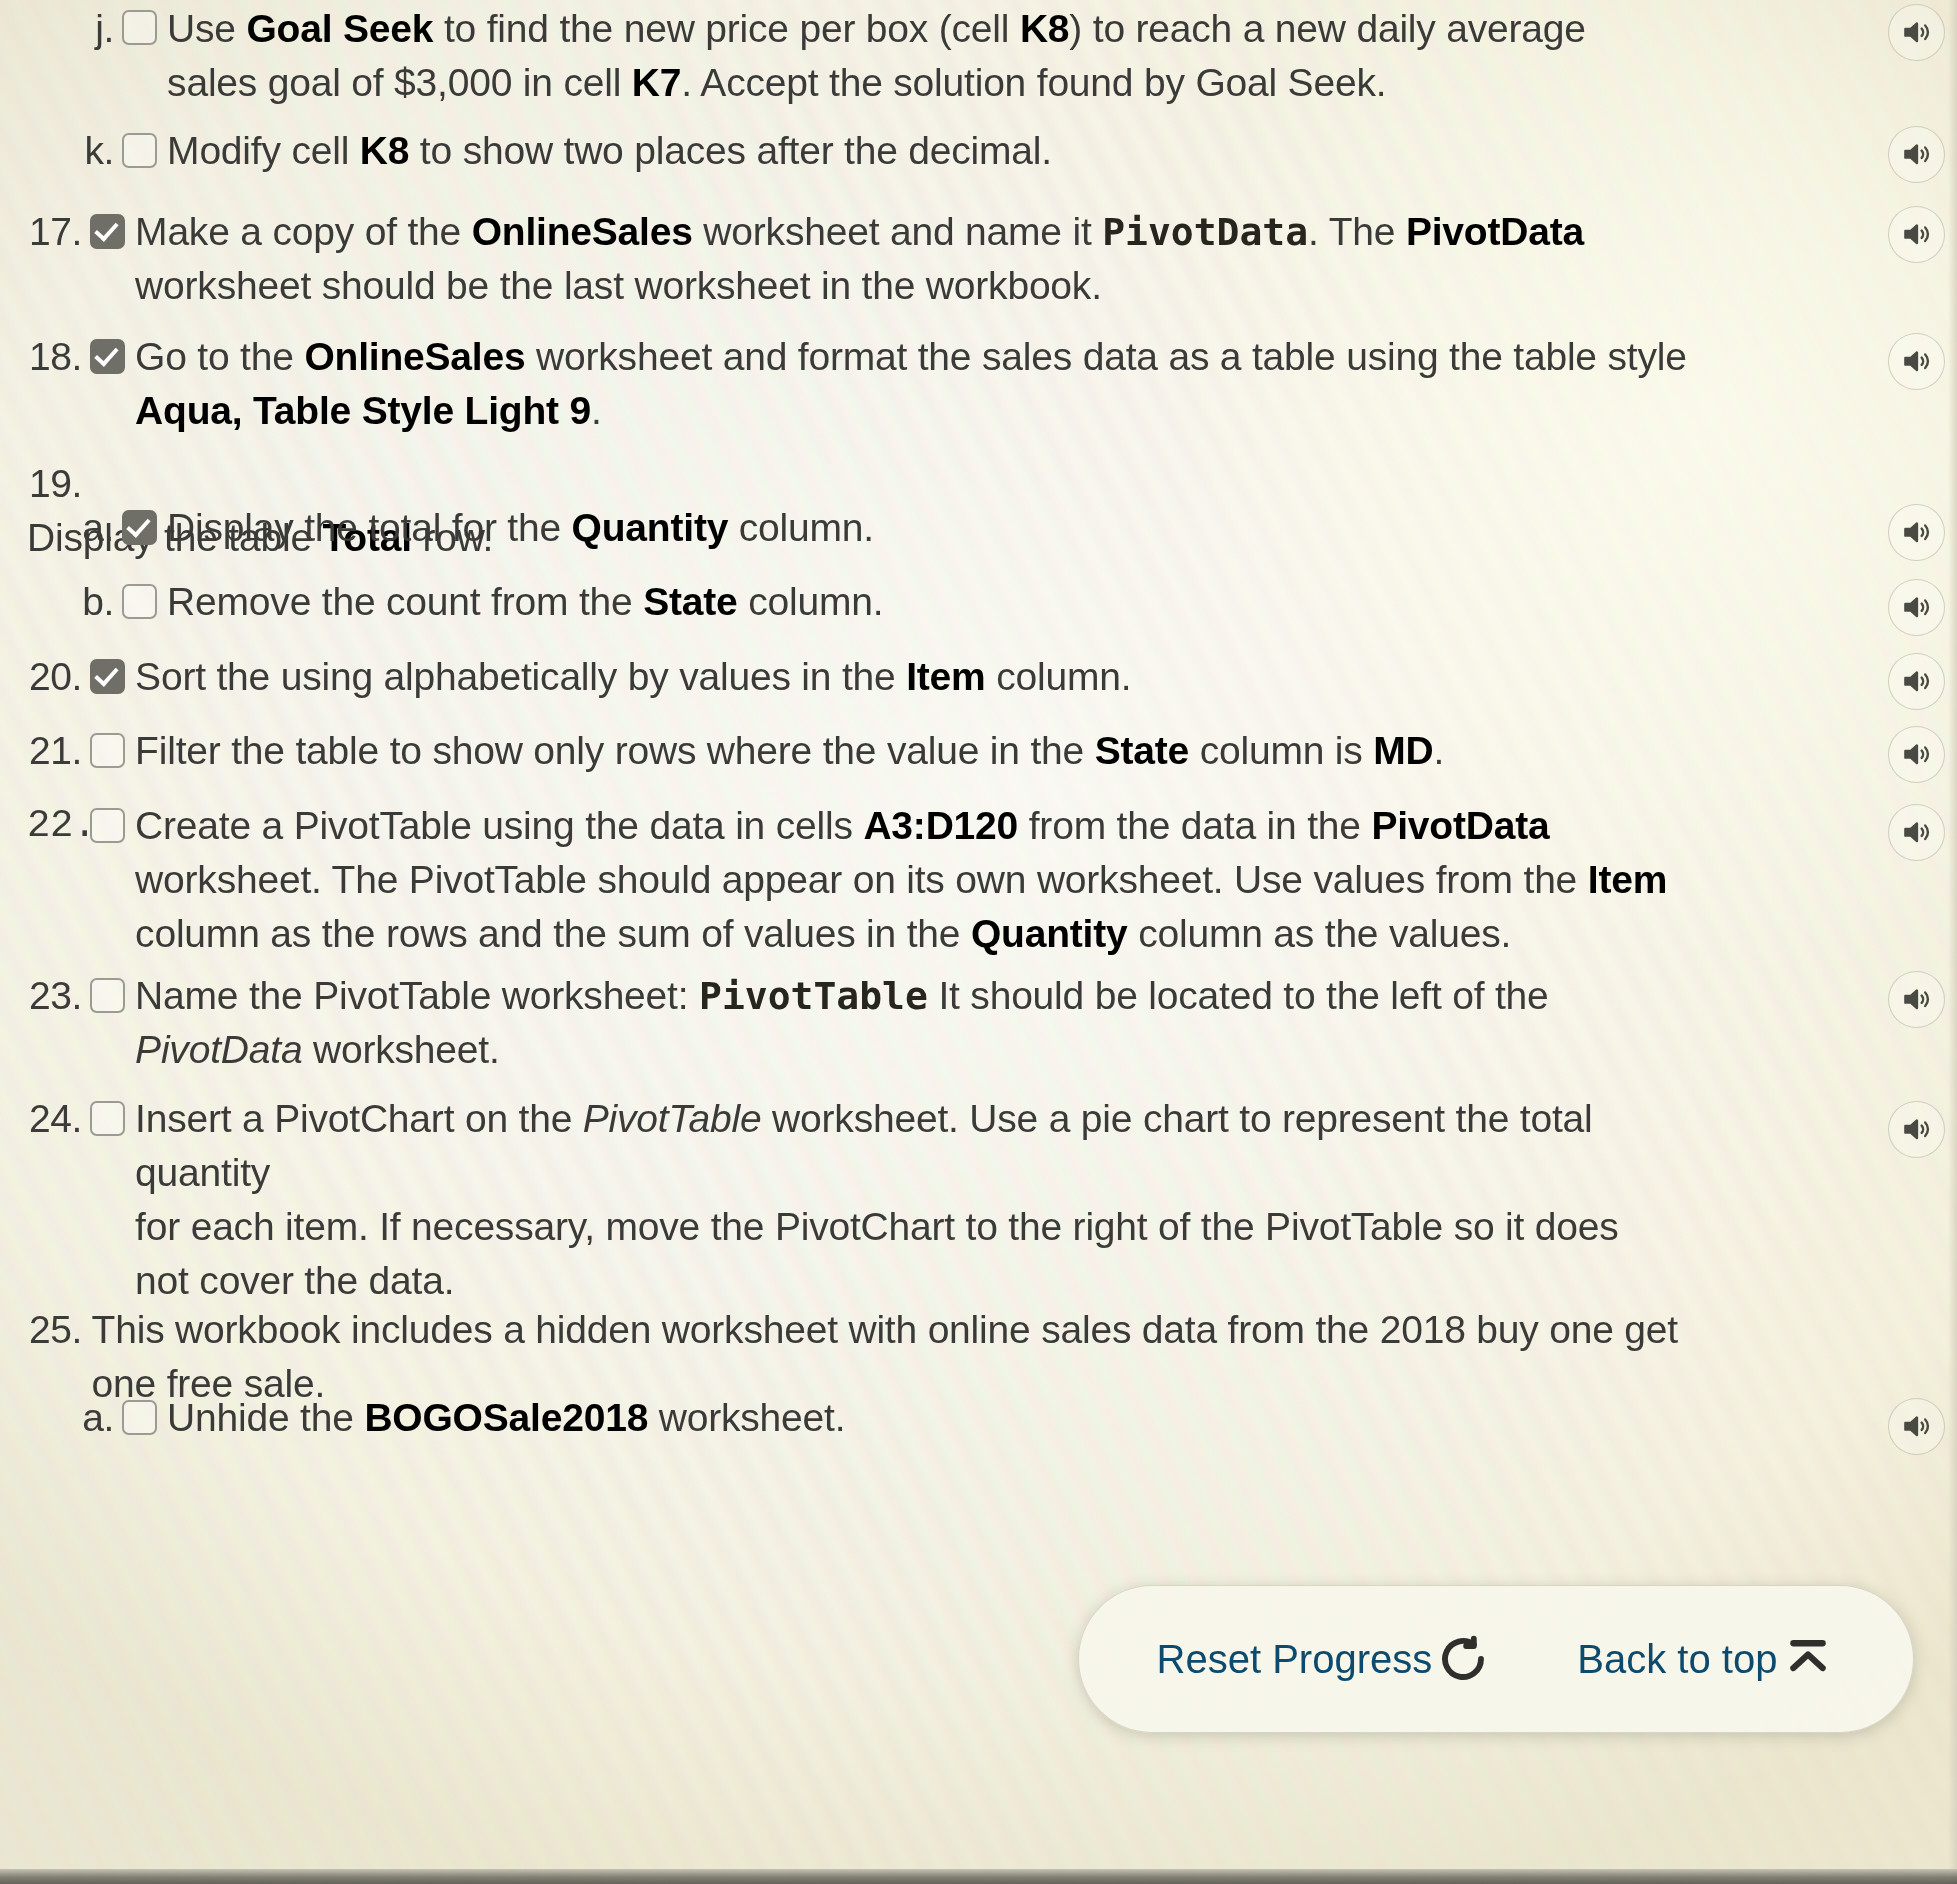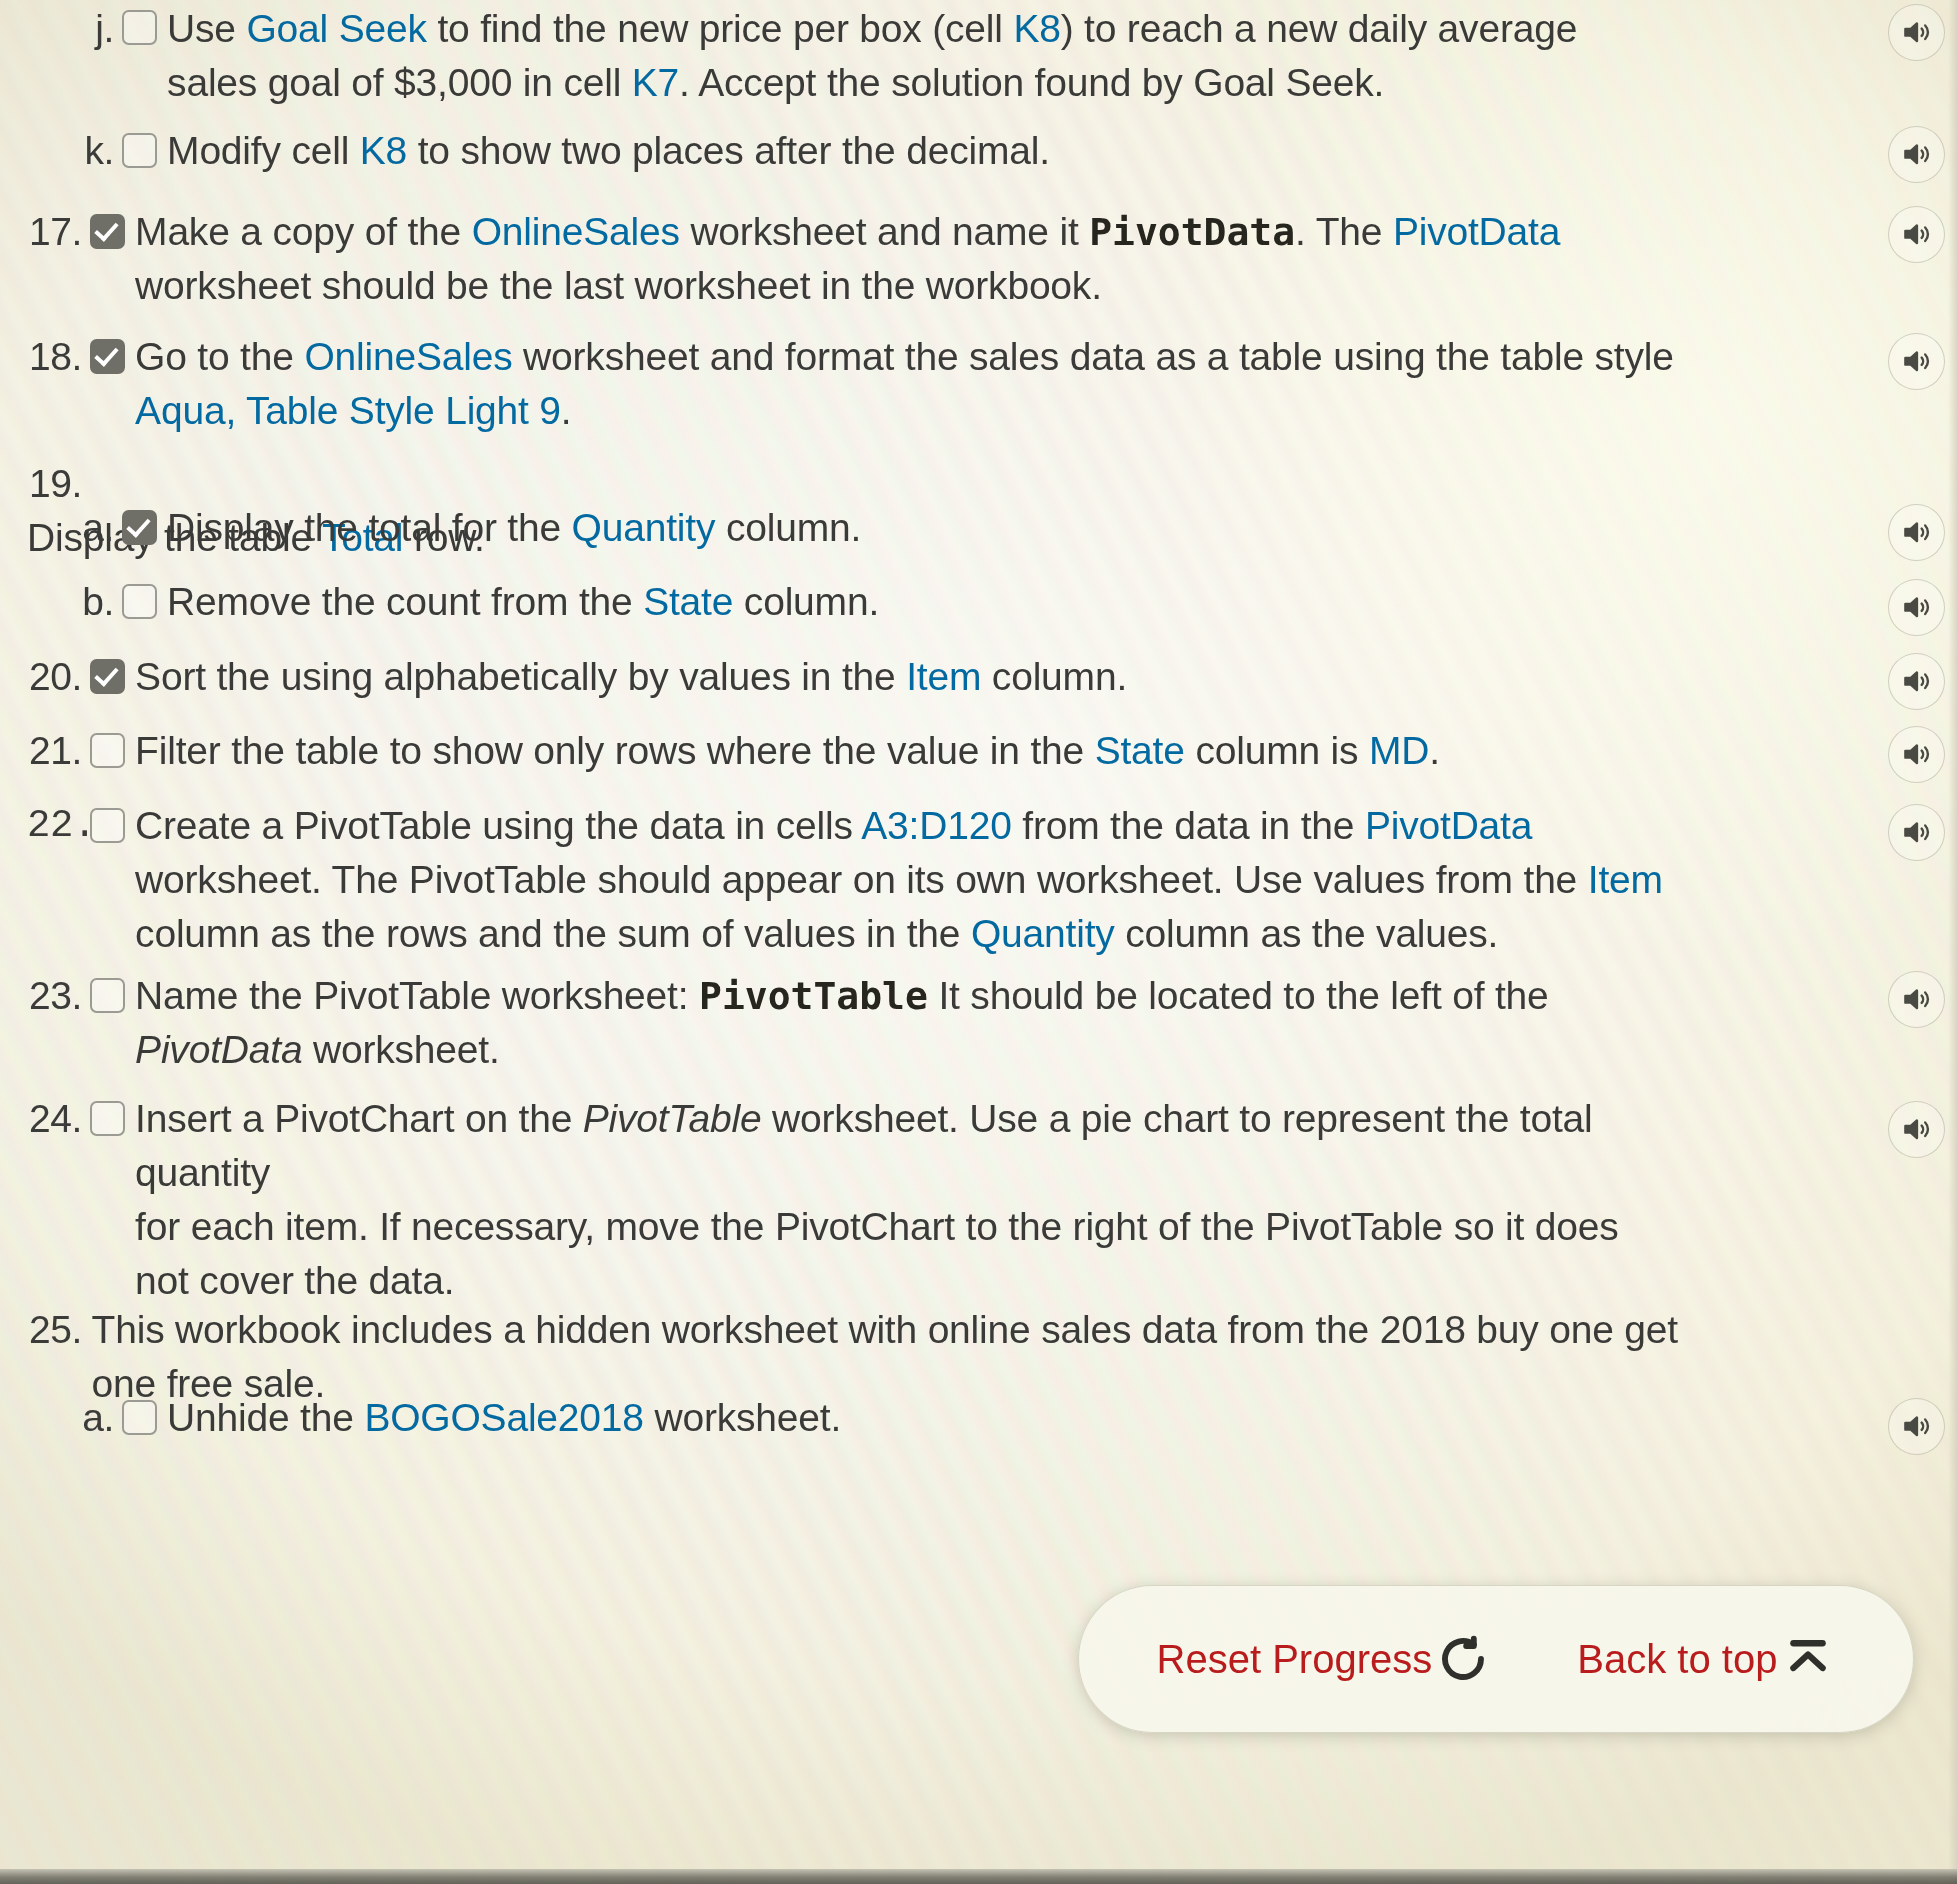--- a/index.html
+++ b/index.html
@@ -121,21 +121,21 @@
     border-width: 0 4.8px 4.8px 0;
     transform: rotate(42deg);
   }
   .txt {
     font-size: 39px;
     line-height: 54px;
     color: #3a3a38;
     letter-spacing: -0.2px;
     font-weight: 400;
   }
-  .txt b { font-weight: 400; color: #0369a1; }
+  .txt b { font-weight: 700; color: #000000; }
   .txt i { font-style: italic; }
   .mono {
     font-family: "DejaVu Sans Mono", monospace;
     font-weight: 700;
     font-size: 38px;
     color: #26261f;
     letter-spacing: 0px;
   }
 
   
@@ -167,21 +167,21 @@
     align-items: center;
     justify-content: space-around;
     padding: 0 34px;
     box-sizing: border-box;
   }
   .fbtn {
     display: flex;
     align-items: center;
     gap: 4px;
     font-size: 40px;
-    color: #b91c1c;
+    color: #0c4a6e;
     white-space: nowrap;
   }
   .fbtn svg { display: block; }
 </style>
 </head>
 <body>
 
 <div id="page">
   <div id="moire"></div>
   <div id="vignette"></div>

